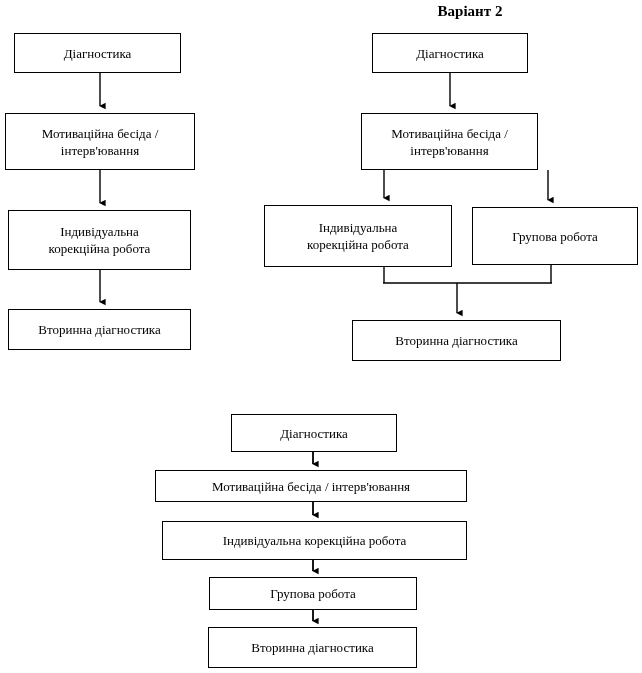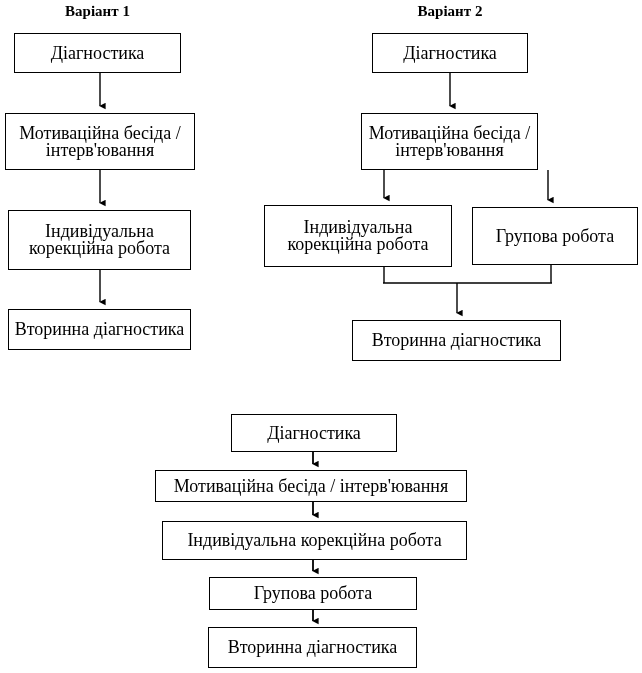--- a/index.html
+++ b/index.html
@@ -35,42 +35,42 @@
     position: absolute;
     box-sizing: border-box;
     border: 1px solid #000000;
     background: #ffffff;
     display: flex;
     align-items: center;
     justify-content: center;
     text-align: center;
   }
   .node-label {
-    font-size: 18px;
+    font-size: 13px;
     line-height: 17px;
     color: #000000;
     padding: 0 4px;
     white-space: pre-line;
   }
   .edge-layer {
     position: absolute;
     left: 0;
     top: 0;
     width: 642px;
     height: 673px;
     pointer-events: none;
   }
   
   #v1-title { left: 14px;  top: 2px;   width: 167px; }
   #v1-box-1 { left: 14px;  top: 33px;  width: 167px; height: 40px; }
   #v1-box-2 { left: 5px;   top: 113px; width: 190px; height: 57px; }
   #v1-box-3 { left: 8px;   top: 210px; width: 183px; height: 60px; }
   #v1-box-4 { left: 8px;   top: 309px; width: 183px; height: 41px; }
   
-  #v2-title { left: 372px; top: 2px;   width: 156px; }
+  #v2-title { left: 392px; top: 2px;   width: 156px; }
   #v2-box-1 { left: 372px; top: 33px;  width: 156px; height: 40px; }
   #v2-box-2 { left: 361px; top: 113px; width: 177px; height: 57px; }
   #v2-box-3 { left: 264px; top: 205px; width: 188px; height: 62px; }
   #v2-box-4 { left: 472px; top: 207px; width: 166px; height: 58px; }
   #v2-box-5 { left: 352px; top: 320px; width: 209px; height: 41px; }
   
   #v3-title { left: 231px; top: 383px; width: 166px; }
   #v3-box-1 { left: 231px; top: 414px; width: 166px; height: 38px; }
   #v3-box-2 { left: 155px; top: 470px; width: 312px; height: 32px; }
   #v3-box-3 { left: 162px; top: 521px; width: 305px; height: 39px; }
@@ -101,21 +101,20 @@
     <line x1="551" y1="265" x2="551" y2="283" stroke="#000000" stroke-width="1.4"></line>
     <line x1="383" y1="283" x2="552" y2="283" stroke="#000000" stroke-width="1.4"></line>
     <line x1="457" y1="283" x2="457" y2="313" stroke="#000000" stroke-width="1.4" marker-end="url(#arrowhead)"></line>
 
     <line x1="313" y1="452" x2="313" y2="464" stroke="#000000" stroke-width="1.8" marker-end="url(#arrowhead)"></line>
     <line x1="313" y1="502" x2="313" y2="515" stroke="#000000" stroke-width="1.8" marker-end="url(#arrowhead)"></line>
     <line x1="313" y1="560" x2="313" y2="571" stroke="#000000" stroke-width="1.8" marker-end="url(#arrowhead)"></line>
     <line x1="313" y1="610" x2="313" y2="621" stroke="#000000" stroke-width="1.8" marker-end="url(#arrowhead)"></line>
   </svg>
 
-  <div class="variant-title" id="v1-title">Варіант 1</div>
 
   <div class="node-box" id="v1-box-1">
     <span class="node-label">Діагностика</span>
   </div>
   <div class="node-box" id="v1-box-2">
     <span class="node-label">Мотиваційна бесіда /
 інтерв'ювання</span>
   </div>
   <div class="node-box" id="v1-box-3">
     <span class="node-label">Індивідуальна

